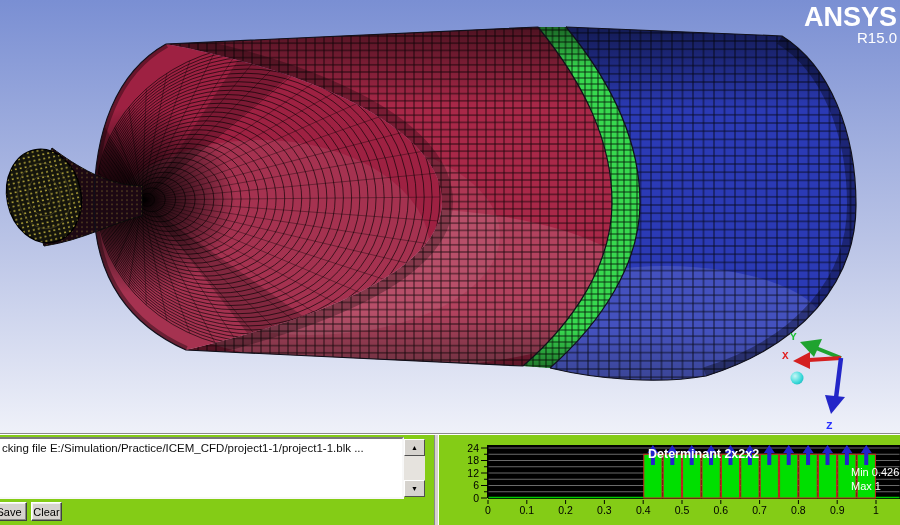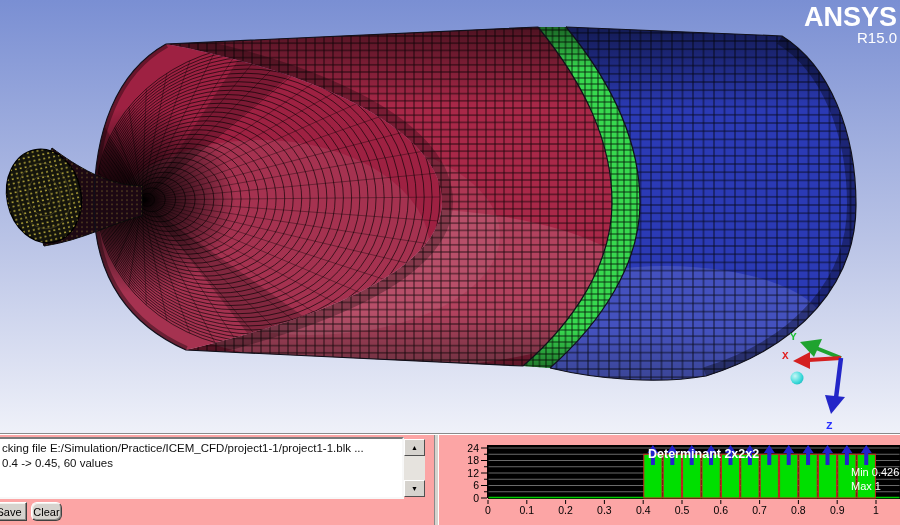--- a/index.html
+++ b/index.html
@@ -1,37 +1,37 @@
 <!DOCTYPE html>
 <html><head>
 <meta charset="utf-8">
 <style>
   html,body{margin:0;padding:0;background:#9aa4b8;}
   .screen{position:relative;width:900px;height:525px;overflow:hidden;
           font-family:"Liberation Sans",sans-serif;background:#d6d3ce;}
   .viewport{position:absolute;left:0;top:0;display:block;}
   .bottom-panel{position:absolute;left:0;top:433px;width:900px;height:92px;
-                background:#fca5a5;border-top:1px solid #8a8a8a;
+                background:#84cc16;border-top:1px solid #8a8a8a;
                 box-shadow:inset 0 1px 0 #ffffff;overflow:hidden;}
   .msgbox{position:absolute;left:-10px;top:3px;width:414px;height:62px;background:#ffffff;
           border:2px solid;border-color:#7a7a7a #f8f8f8 #f8f8f8 #7a7a7a;box-sizing:border-box;
           padding:2px 26px 2px 10px;font-size:11.5px;color:#101010;line-height:15px;
           white-space:nowrap;overflow:hidden;}
   .msg-scrollbar{position:absolute;left:404px;top:5px;width:21px;height:58px;background:#e6e3de;}
   .sb-btn{position:absolute;left:0;width:21px;height:17px;background:#d6d3ce;box-sizing:border-box;
           border:1px solid;border-color:#ffffff #505050 #505050 #ffffff;
           font-size:7px;line-height:15px;text-align:center;color:#000;cursor:default;}
   .sb-up{top:0;}.sb-down{bottom:0;}
   .sb-track{position:absolute;left:0;top:17px;width:21px;height:24px;background:#e6e3de;}
   .win-btn{position:absolute;background:#d6d3ce;box-sizing:border-box;
            border:1px solid;border-color:#ffffff #404040 #404040 #ffffff;
            box-shadow:inset -1px -1px 0 #8a8a86,inset 1px 1px 0 #f2f2ee;
            font-family:"Liberation Sans",sans-serif;font-size:11px;color:#000;padding:0;}
   .btn-save{left:-9px;top:68px;width:36px;height:19px;}
-  .btn-clear{left:31px;top:68px;width:31px;height:19px;border-radius:6px;}
+  .btn-clear{left:31px;top:68px;width:31px;height:19px;}
   .sash{position:absolute;left:434px;top:1px;width:3px;height:90px;background:#d6d3ce;
         border-left:1px solid #8a8a8a;border-right:1px solid #ffffff;}
   .hist{position:absolute;left:440px;top:0;display:block;}
   .h-title{font:bold 12.5px "Liberation Sans",sans-serif;fill:#ffffff;}
   .h-ann{font:11px "Liberation Sans",sans-serif;fill:#ffffff;}
   .h-tick{font:10.5px "Liberation Sans",sans-serif;fill:#000000;}
   .logo{font:bold 27px "Liberation Sans",sans-serif;fill:#ffffff;}
   .logo-ver{font:15px "Liberation Sans",sans-serif;fill:#ffffff;}
   .triad-label{font:bold 11px "Liberation Mono",monospace;}
 </style>
@@ -234,21 +234,20 @@
     </g>
 
     <text class="logo" x="897" y="26" text-anchor="end">ANSYS</text>
     <text class="logo-ver" x="897" y="43" text-anchor="end">R15.0</text>
   </svg>
 
   <div class="bottom-panel">
 
     <div class="msgbox">
       <div>cking file E:/Simulation/Practice/ICEM_CFD/project1-1/project1-1.blk ...</div>
-      <div>0.4 -&gt; 0.45, 60 values</div>
     </div>
 
     <div class="msg-scrollbar">
       <div class="sb-btn sb-up"><span>▲</span></div>
       <div class="sb-track"></div>
       <div class="sb-btn sb-down"><span>▼</span></div>
     </div>
 
     <button class="win-btn btn-save">Save</button>
     <button class="win-btn btn-clear">Clear</button>

